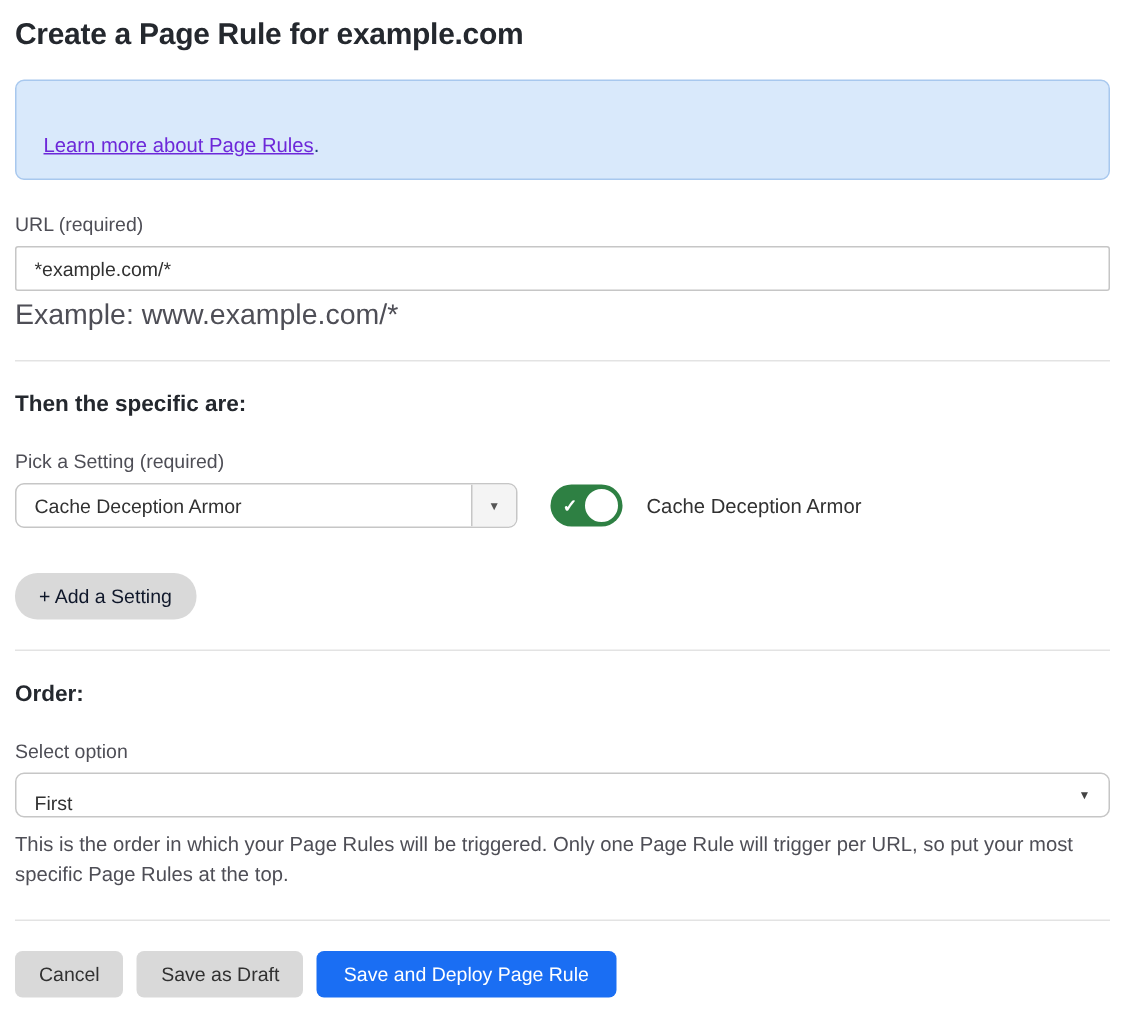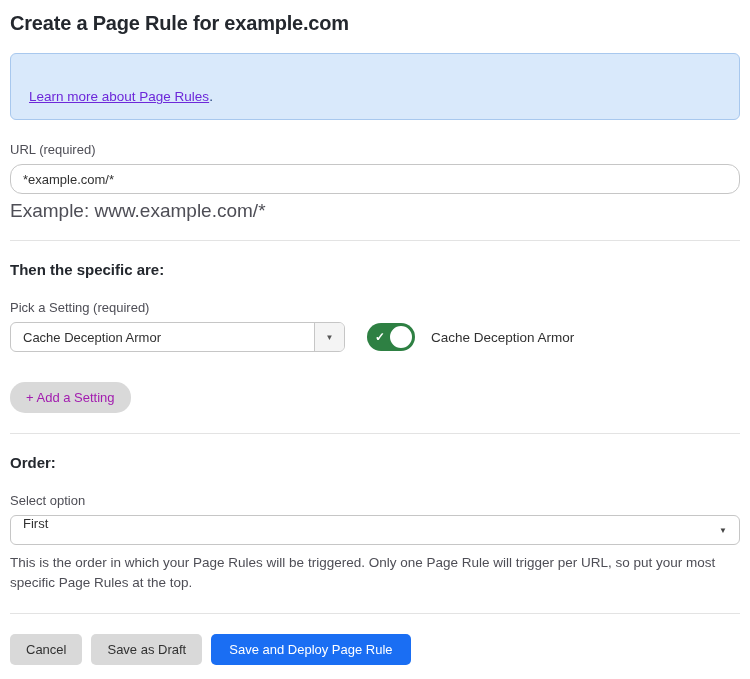--- a/index.html
+++ b/index.html
@@ -25,21 +25,21 @@
   }
   .info-heading { font-weight: bold; margin: 0 0 2px 0; }
   .info-body { margin: 0; }
   .info-link { color: #6d28d9; text-decoration: underline; cursor: pointer; }
   .field-label {
     display: block; font-size: 13px; color: #4e4e56;
     margin: 22px 0 7px 0;
   }
   .text-input {
     width: 100%; height: 30px;
-    border: 1px solid #c6c6c6; border-radius: 12px;
+    border: 1px solid #c6c6c6; border-radius: 2px;
     padding: 0 12px; font-size: 13px; color: #313131;
     font-family: "Liberation Sans", sans-serif;
     outline: none; background: #fff;
   }
   .helper { font-size: 19px; color: #4e4e56; margin: 7px 0 0 0; line-height: 19px; }
   .divider { border: none; border-top: 1px solid #e3e3e3; margin: 20px 0; }
   .section-heading { font-size: 15px; font-weight: bold; color: #24282e; margin: 0; }
   .setting-row { display: flex; align-items: center; }
   .select-box {
     display: flex; align-items: stretch; height: 30px;
@@ -67,27 +67,27 @@
   }
   .toggle-knob {
     position: absolute; right: 1px; top: 1px;
     width: 26px; height: 26px; border-radius: 50%;
     background: #ffffff; border: 2px solid #2e8043;
   }
   .toggle-label { margin-left: 16px; font-size: 13.5px; color: #313131; }
   .add-setting-btn {
     margin-top: 30px; height: 31px; padding: 0 16px;
     background: #d9d9d9; border: none; border-radius: 15px;
-    font-size: 13px; color: #a21caf; cursor: pointer;
+    font-size: 13px; color: #0f172a; cursor: pointer;
     font-family: "Liberation Sans", sans-serif;
   }
   .select-plain {
     position: relative; width: 100%; height: 30px;
     border: 1px solid #c6c6c6; border-radius: 6px; background: #fff;
-    display: flex; align-items: flex-start;
+    display: flex; align-items: flex-end;
     padding: 0 32px 1px 12px; font-size: 13px; cursor: pointer;
   }
   .select-plain .caret {
     position: absolute; right: 12px; top: 50%; transform: translateY(-50%);
     font-size: 8px; color: #444;
   }
   .order-helper { font-size: 13.5px; color: #4e4e56; margin: 8px 0 0 0; line-height: 20px; }
   .footer-row { display: flex; gap: 9px; margin-top: 18px; }
   .btn {
     height: 31px; padding: 0 16px; border: none; border-radius: 5px;

